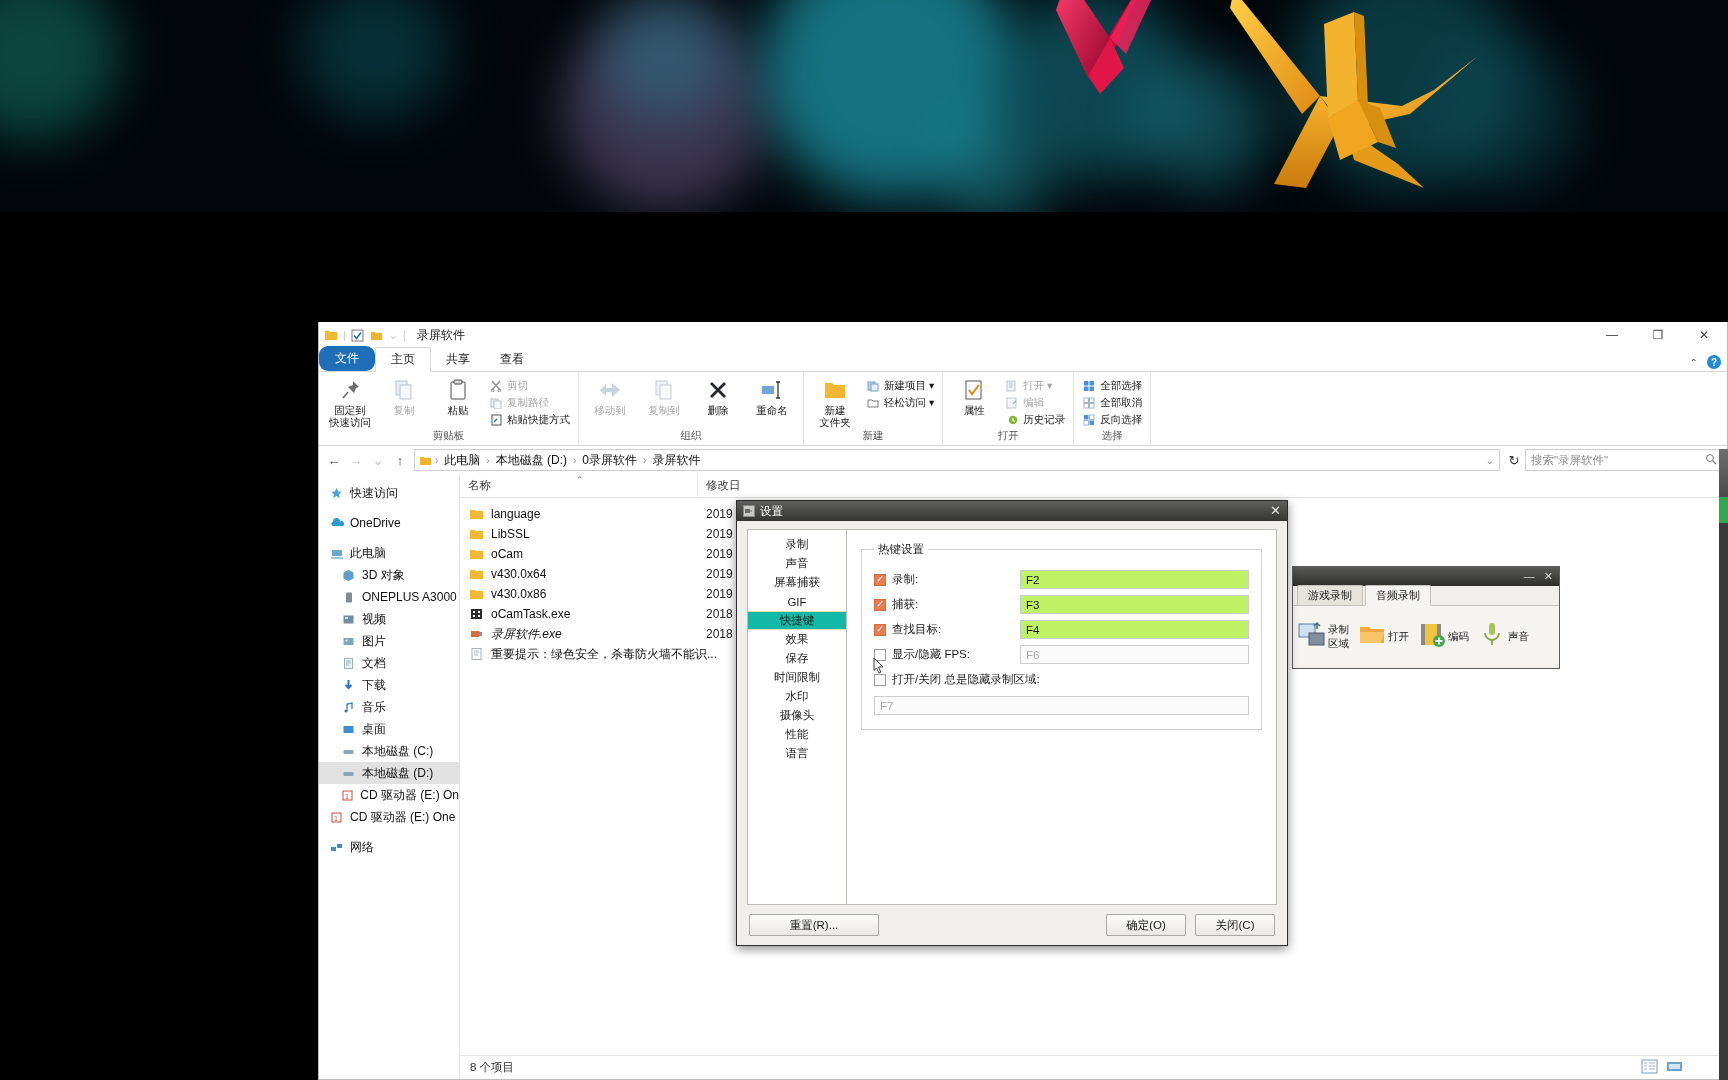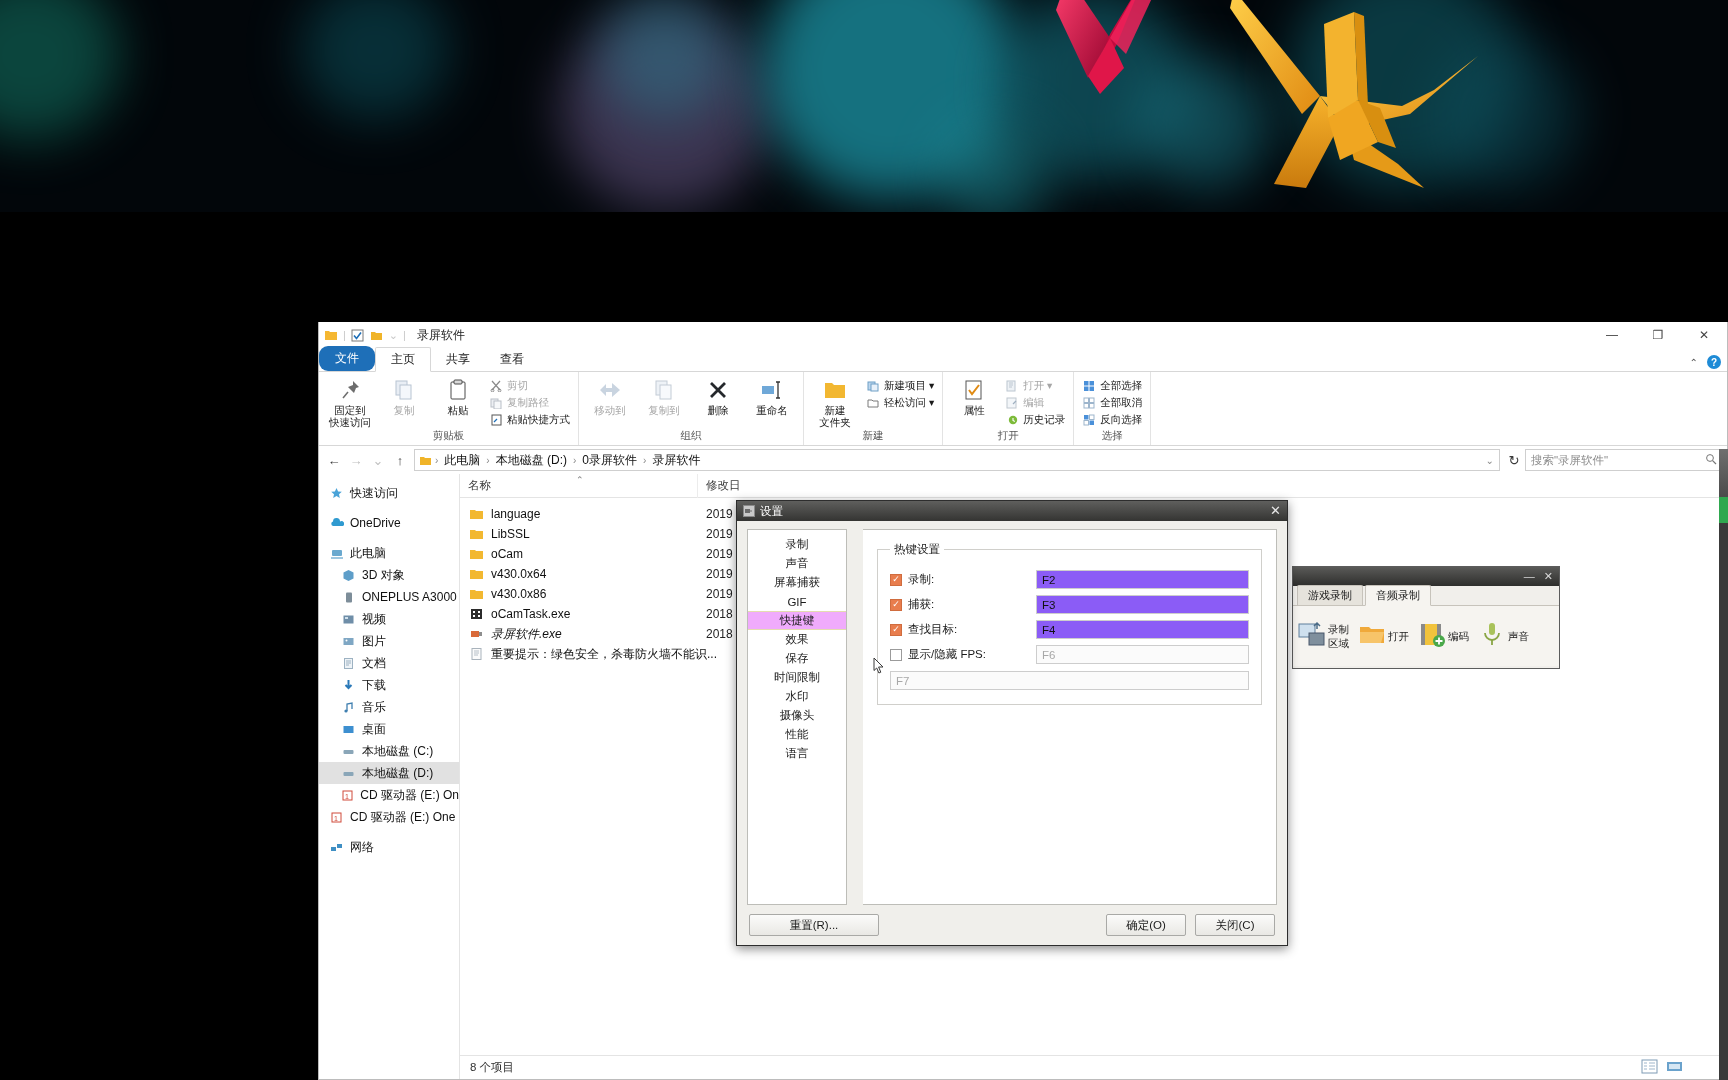--- a/index.html
+++ b/index.html
@@ -114,36 +114,36 @@
   
   #settings { position: absolute; left: 736px; top: 500px; width: 552px; height: 446px;
               background: #f0efeb; border: 1px solid #2d2d2d; box-shadow: 0 3px 10px rgba(0,0,0,.45);
               display: flex; flex-direction: column; }
   #st-title { height: 20px; background: linear-gradient(#5f5f5d, #343432); display: flex; align-items: center;
               padding: 0 6px; position: relative; }
   #st-title .tico { width: 12px; height: 12px; background: #c9c9c9; border: 1px solid #8a8a8a; margin-right: 5px;
                     display: inline-flex; align-items: center; justify-content: center; }
   #st-title .ttext { color: #fff; font-size: 11.5px; }
   #st-close { position: absolute; right: 6px; top: 2px; color: #e8e8e8; font-size: 13px; line-height: 15px; }
-  #st-body { flex: 1; display: flex; padding: 8px 10px 0; gap: 16px; }
+  #st-body { flex: 1; display: flex; padding: 8px 10px 0; gap: 0; }
   #st-cats { width: 100px; background: #fff; border: 1px solid #bdbdb8; display: flex; flex-direction: column;
              align-items: stretch; padding-top: 5px; }
   .cat { height: 19px; display: flex; align-items: center; justify-content: center;
          font-size: 11.5px; color: #1b1b1b; }
-  .cat.sel { background: #f0abfc; border-top: 1px solid #e4dcb0; border-bottom: 1px solid #e4dcb0; }
+  .cat.sel { background: #14b8a6; border-top: 1px solid #e4dcb0; border-bottom: 1px solid #e4dcb0; }
   #st-panel { flex: 1; background: #fff; border: 1px solid #bdbdb8; border-left: none; padding: 12px 14px; }
   fieldset#hk { border: 1px solid #d0cfcb; padding: 10px 12px 14px; }
   fieldset#hk legend { font-size: 11.5px; color: #1b1b1b; padding: 0 4px; }
   .hkrow { display: flex; align-items: center; height: 25px; gap: 0; }
   .cbx { width: 12px; height: 12px; border: 1px solid #9b9b9b; background: #fff; margin-right: 6px;
          display: inline-flex; align-items: center; justify-content: center; flex: 0 0 12px; }
   .cbx.on { background: #e87d4d; border-color: #d06c3e; }
   .cbx.on::after { content: "✓"; color: #fff; font-size: 9px; line-height: 9px; }
   .hklabel { font-size: 11.5px; color: #1b1b1b; width: 128px; }
-  .hkinput { flex: 1; height: 19px; border: 1px solid #cdcdcd; background: #8b5cf6; font-size: 11.5px;
+  .hkinput { flex: 1; height: 19px; border: 1px solid #cdcdcd; background: #bef264; font-size: 11.5px;
              color: #111; padding: 0 5px; display: flex; align-items: center; }
   .hkinput.dim { color: #a8a8a8; background: #fbfbfb; }
   .hkfull { margin-top: 4px; }
   #st-footer { height: 40px; display: flex; align-items: center; padding: 0 12px; position: relative; }
   .dlgbtn { height: 22px; min-width: 80px; border: 1px solid #a9a9a6; background: linear-gradient(#fbfbfa,#e9e8e4);
             font-size: 11.5px; color: #1b1b1b; display: flex; align-items: center; justify-content: center;
             border-radius: 2px; }
   #footer-right { position: absolute; right: 12px; display: flex; gap: 9px; }
 
   
@@ -876,20 +876,24 @@
           <div class="hkrow">
             <span class="cbx on"></span>
             <span class="hklabel">查找目标:</span>
             <span class="hkinput">F4</span>
           </div>
           <div class="hkrow">
             <span class="cbx"></span>
             <span class="hklabel">显示/隐藏 FPS:</span>
             <span class="hkinput dim">F6</span>
           </div>
+          <div class="hkrow">
+            <span class="cbx"></span>
+            <span class="hklabel" style="width:auto">打开/关闭 总是隐藏录制区域:</span>
+          </div>
           <div class="hkinput dim hkfull">F7</div>
         </fieldset>
       </div>
     </div>
 
     <div id="st-footer">
       <div class="dlgbtn" style="min-width:130px">重置(R)...</div>
       <div id="footer-right">
         <div class="dlgbtn">确定(O)</div>
         <div class="dlgbtn">关闭(C)</div>

